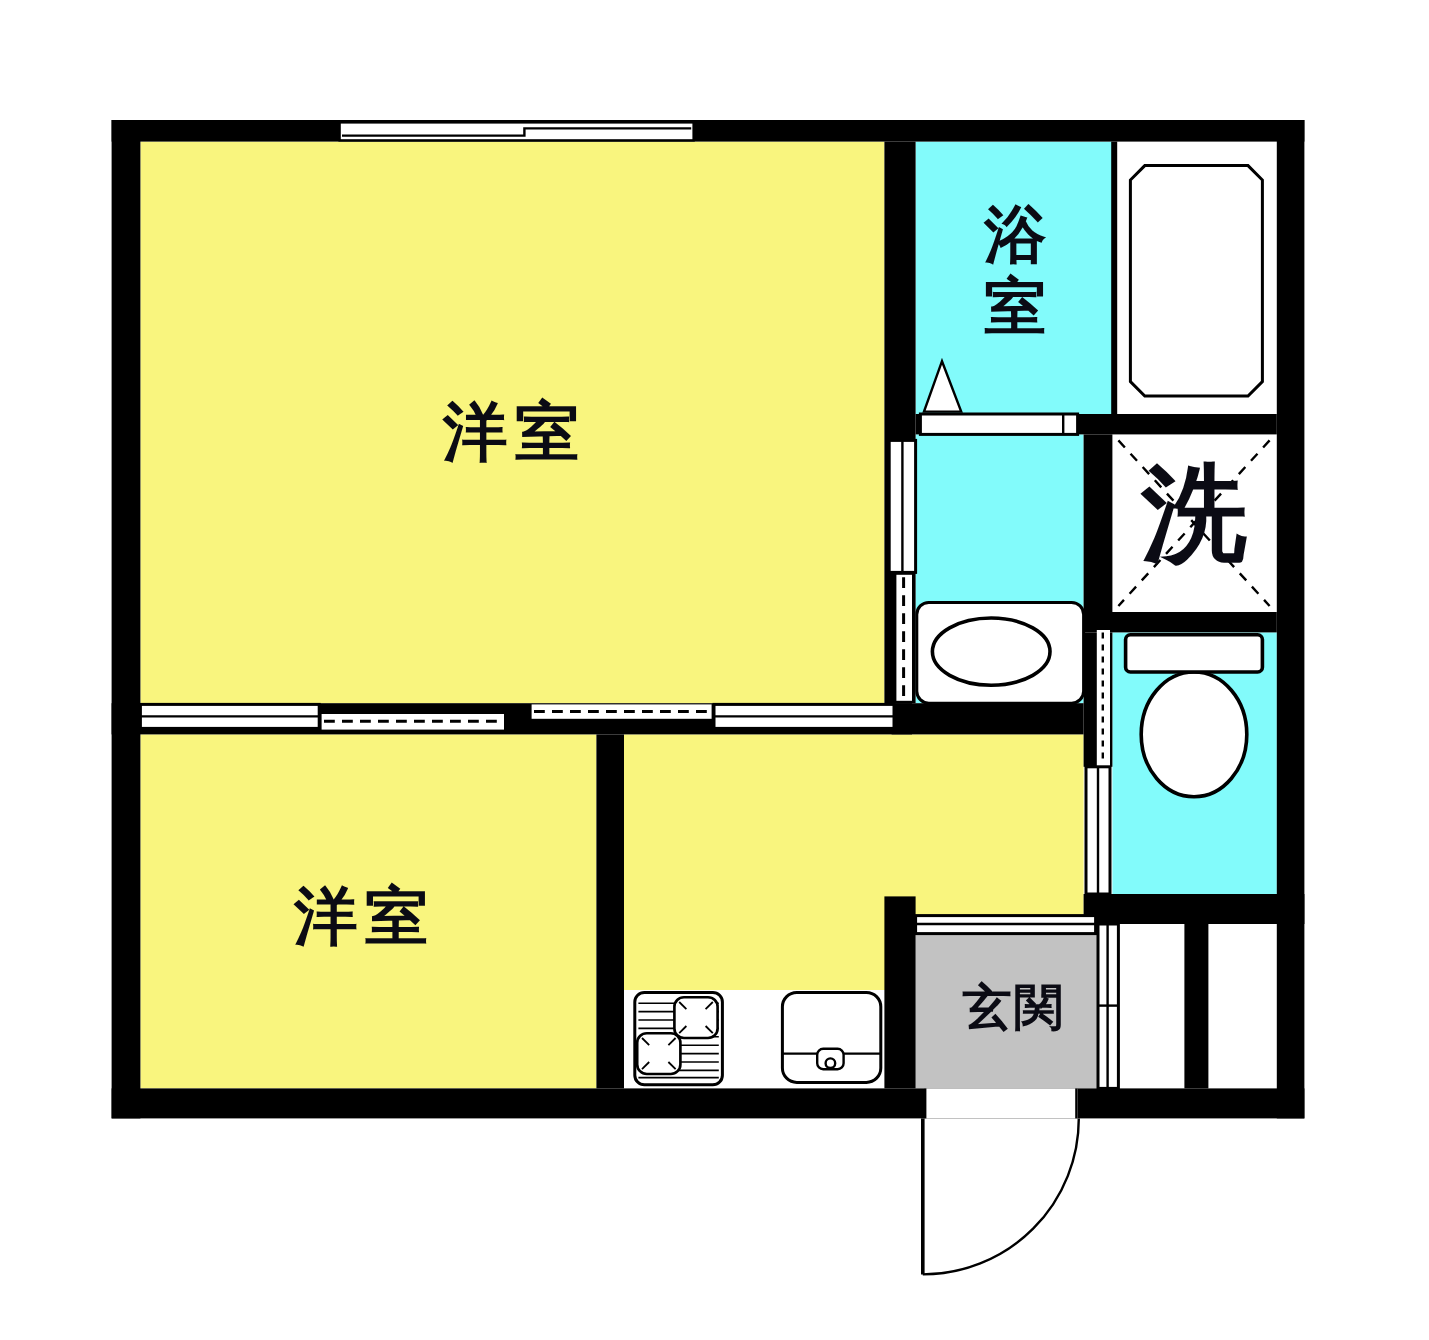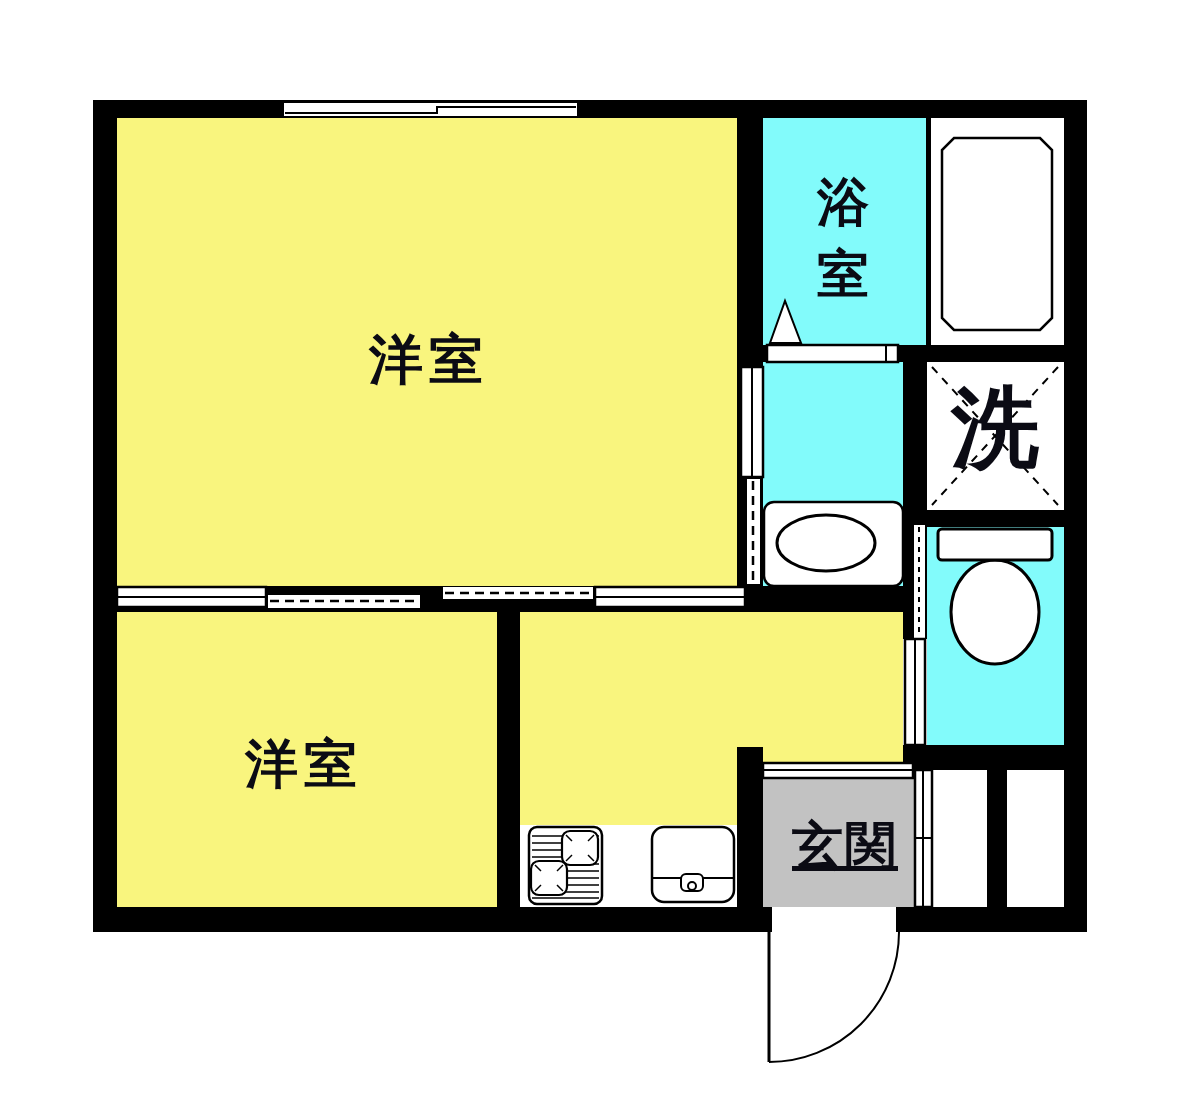--- a/index.html
+++ b/index.html
@@ -10,23 +10,23 @@
   .gy{fill:var(--genkan-gray);}
   .wh{fill:var(--fixture-white);}
   .wl{fill:var(--wall);}
   .ln{stroke:var(--wall);fill:none;}
   .lnf{stroke:var(--wall);fill:var(--fixture-white);}
   .lbl{position:absolute;font-weight:bold;color:var(--label-ink);
        font-family:"DejaVu Sans","Liberation Sans",sans-serif;
        text-align:center;white-space:pre-line;}
   .lbl-living{left:329px;top:324px;width:200px;font-size:54px;letter-spacing:6px;}
   .lbl-bedroom{left:204px;top:729px;width:200px;font-size:53px;letter-spacing:6px;}
-  .lbl-bath{left:814px;top:166px;width:58px;font-size:52px;line-height:72px;word-break:break-all;}
+  .lbl-bath{left:814px;top:166px;width:58px;font-size:52px;line-height:60px;word-break:break-all;text-align:right;}
   .lbl-laundry{left:943px;top:378px;width:104px;font-size:88px;line-height:100px;}
-  .lbl-genkan{left:755px;top:812px;width:180px;font-size:51px;letter-spacing:2px;text-decoration:underline;}
+  .lbl-genkan{left:755px;top:812px;width:180px;font-size:41px;letter-spacing:2px;}
 </style>
 </head>
 <body>
 
 <div class="canvas">
 
 <svg class="overlay" width="1191" height="1117" viewBox="0 0 1191 1117">
 
   <g>
     <rect class="yl" x="117" y="118" width="620" height="468"></rect>

